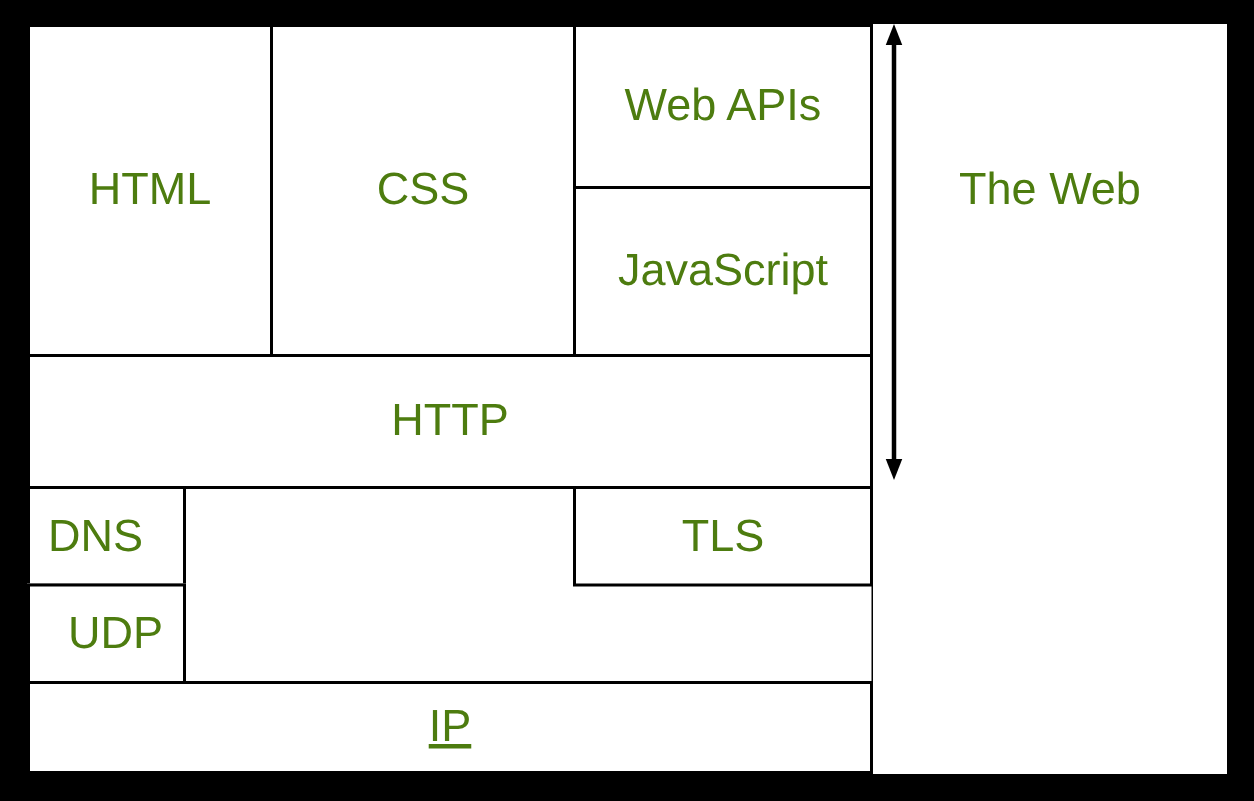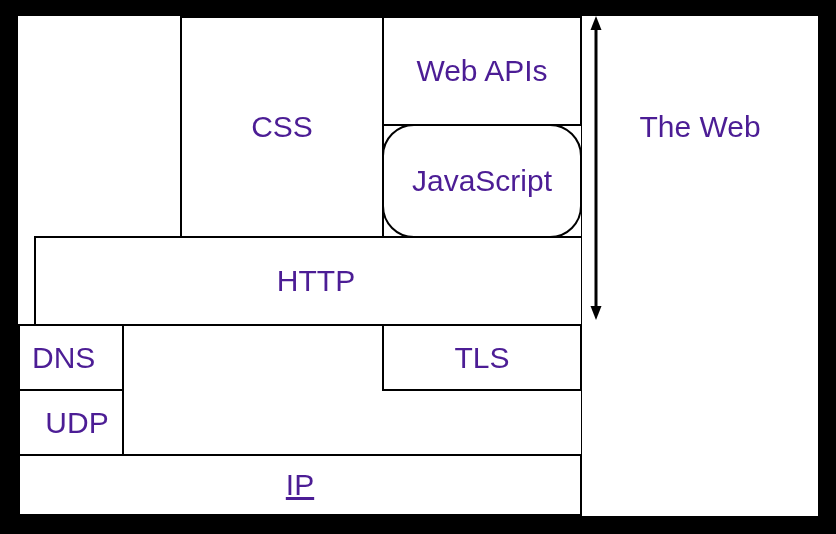--- a/index.html
+++ b/index.html
@@ -28,33 +28,33 @@
     background: #ffffff;
   }
   .box {
     position: absolute;
     box-sizing: border-box;
     border: 2px solid #000000;
     background: #ffffff;
     display: flex;
     align-items: center;
     justify-content: center;
-    color: #4c1d95;
+    color: #4d7c0f;
     font-family: "Liberation Sans", sans-serif;
     font-size: 30px;
     line-height: 1;
     white-space: nowrap;
   }
   
   .b-html      { left: 0px;   top: 0px;   width: 164px; height: 222px; }
   .b-css       { left: 162px; top: 0px;   width: 204px; height: 222px; }
   .b-webapis   { left: 364px; top: 0px;   width: 200px; height: 110px; }
-  .b-javascript{ left: 364px; top: 108px; width: 200px; height: 114px; border-radius: 32px; }
+  .b-javascript{ left: 364px; top: 108px; width: 200px; height: 114px; }
   
-  .b-http      { left: 16px;   top: 220px; width: 564px; height: 90px; }
+  .b-http      { left: 0px;   top: 220px; width: 564px; height: 90px; }
   
   .b-dns       { left: 0px;   top: 308px; width: 106px; height: 67px; justify-content: flex-start; padding-left: 12px; }
   .b-udp       { left: 0px;   top: 373px; width: 106px; height: 67px; justify-content: center; padding-left: 12px; }
   .b-tcp       { left: 104px; top: 308px; width: 460px; height: 132px; }
   .b-tls       { left: 364px; top: 308px; width: 200px; height: 67px; }
   
   .b-ip        { left: 0px;   top: 438px; width: 564px; height: 62px; text-decoration: underline; }
   
   .b-theweb    { left: 564px; top: 0px;   width: 236px; height: 500px; border: none; align-items: flex-start; justify-content: center; }
   .b-theweb .theweb-label {
@@ -80,20 +80,23 @@
     pointer-events: none;
   }
   .label-text { pointer-events: none; }
 </style>
 </head>
 <body>
 
 <div id="stage">
   <div class="canvas">
 
+    <div class="box b-html">
+      <span class="label-text">HTML</span>
+    </div>
 
     <div class="box b-css">
       <span class="label-text">CSS</span>
     </div>
 
     <div class="box b-webapis">
       <span class="label-text">Web APIs</span>
     </div>
 
     <div class="box b-javascript">

